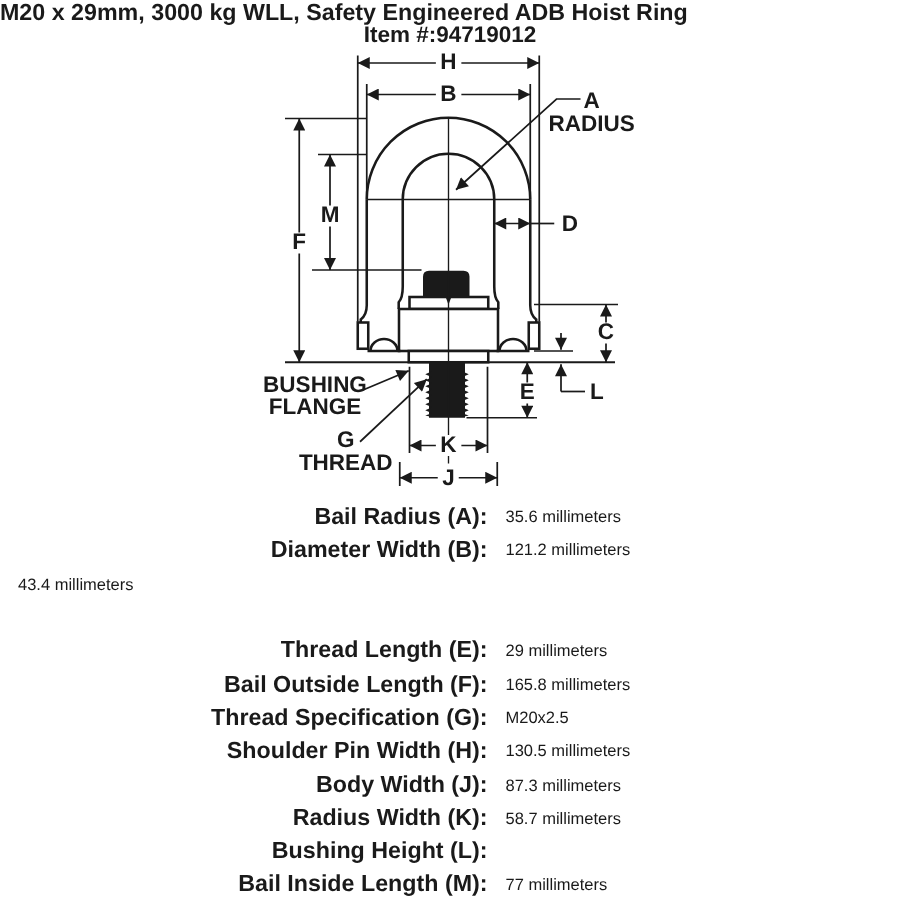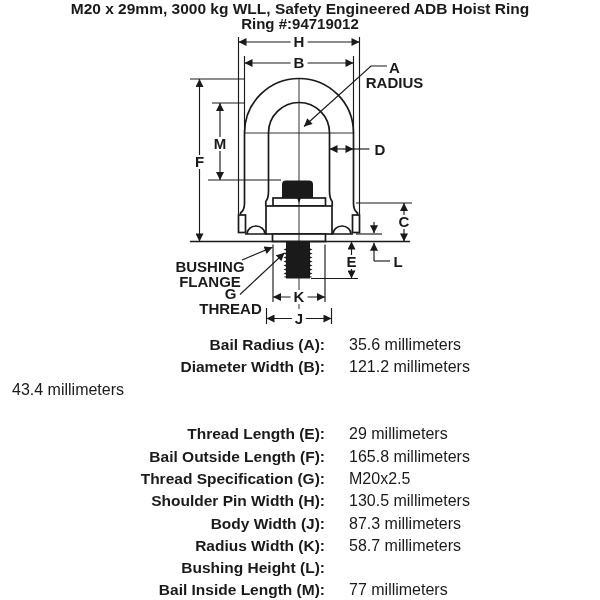--- a/index.html
+++ b/index.html
@@ -2,35 +2,35 @@
 <html><head>
 <meta charset="utf-8">
 <style>
   html,body{margin:0;padding:0;background:#fff;}
   #stage{
     position:relative;width:600px;height:600px;background:#fff;
     font-family:"Liberation Sans",sans-serif;color:#1a1a1a;overflow:hidden;
   }
   #linework{position:absolute;left:0;top:0;z-index:1;}
   .txt{position:absolute;z-index:2;white-space:nowrap;}
-  .title{left:0;top:1px;width:600px;text-align:center;font-size:15.5px;line-height:15px;font-weight:bold;}
+  .title{left:0;top:1px;width:600px;text-align:left;font-size:15.5px;line-height:15px;font-weight:bold;}
   .item{left:0;top:16px;width:600px;text-align:center;font-size:15px;line-height:15px;font-weight:bold;}
   .dim{
     transform:translate(-50%,-50%);font-size:15px;font-weight:bold;line-height:14px;
     background:#fff;padding:0 3px;text-align:center;
   }
   .dim.nobg{background:transparent;padding:0;}
   .callout{
     transform:translate(-50%,-50%);font-size:15px;font-weight:bold;line-height:15px;
     text-align:center;background:transparent;
   }
   #spec{position:absolute;left:0;top:334px;width:600px;z-index:2;}
-  .row{display:flex;align-items:center;height:22.3px;gap:12px;}
+  .row{display:flex;align-items:center;height:22.3px;}
   .rlabel{width:325px;text-align:right;font-weight:bold;font-size:15.5px;}
-  .rvalue{margin-left:12px;font-size:16px;text-align:right;}
+  .rvalue{margin-left:12px;font-size:11px;text-align:right;}
 </style>
 </head>
 <body>
 
 <div id="stage">
 
   <svg id="linework" width="600" height="600" viewBox="0 0 600 600">
     <defs>
       <marker id="arr" viewBox="0 0 10 10" refX="10" refY="5" markerWidth="9" markerHeight="8" orient="auto-start-reverse" markerUnits="userSpaceOnUse">
         <path d="M0,0 L10,5 L0,10 Z" fill="#1a1a1a"></path>
@@ -106,38 +106,38 @@
       <line x1="266.5" y1="308" x2="266.5" y2="324"></line>
       <line x1="331.5" y1="308" x2="331.5" y2="324"></line>
       <line x1="266.5" y1="318.5" x2="331.5" y2="318.5" marker-start="url(#arr)" marker-end="url(#arr)"></line>
 
       <line x1="242" y1="260" x2="272.5" y2="247.2" marker-end="url(#arr)"></line>
       <line x1="240" y1="294.5" x2="284.5" y2="252.8" marker-end="url(#arr)"></line>
     </g>
   </svg>
 
   <div class="txt title">M20 x 29mm, 3000 kg WLL, Safety Engineered ADB Hoist Ring</div>
-  <div class="txt item">Ring #:94719012</div>
+  <div class="txt item">Item #:94719012</div>
 
   <div class="txt dim" style="left:299px;top:42px">H</div>
   <div class="txt dim" style="left:299px;top:63px">B</div>
   <div class="txt dim" style="left:199.5px;top:162px">F</div>
   <div class="txt dim" style="left:220px;top:144px">M</div>
   <div class="txt dim nobg" style="left:380px;top:149.5px">D</div>
   <div class="txt dim" style="left:404px;top:222px">C</div>
   <div class="txt dim" style="left:351.5px;top:261.5px">E</div>
   <div class="txt dim nobg" style="left:398px;top:261.5px">L</div>
   <div class="txt dim" style="left:299px;top:297px">K</div>
   <div class="txt dim" style="left:299px;top:318.5px">J</div>
 
   <div class="txt callout" style="left:394.5px;top:74.5px">
     <div>A</div>
     <div>RADIUS</div>
   </div>
-  <div class="txt callout" style="left:210px;top:274px">
+  <div class="txt callout" style="left:210px;top:264px">
     <div>BUSHING</div>
     <div>FLANGE</div>
   </div>
   <div class="txt callout" style="left:230.5px;top:300.5px">
     <div>G</div>
     <div>THREAD</div>
   </div>
 
   <div id="spec">
     <div class="row">

